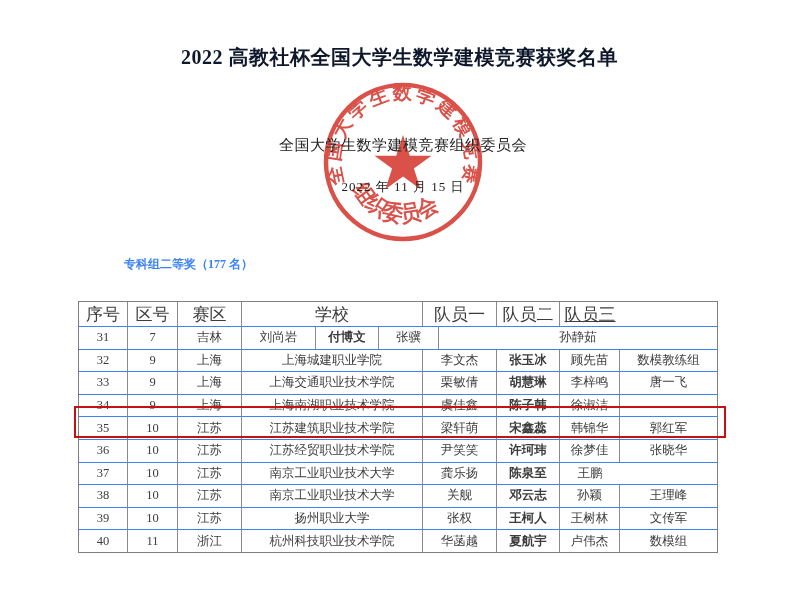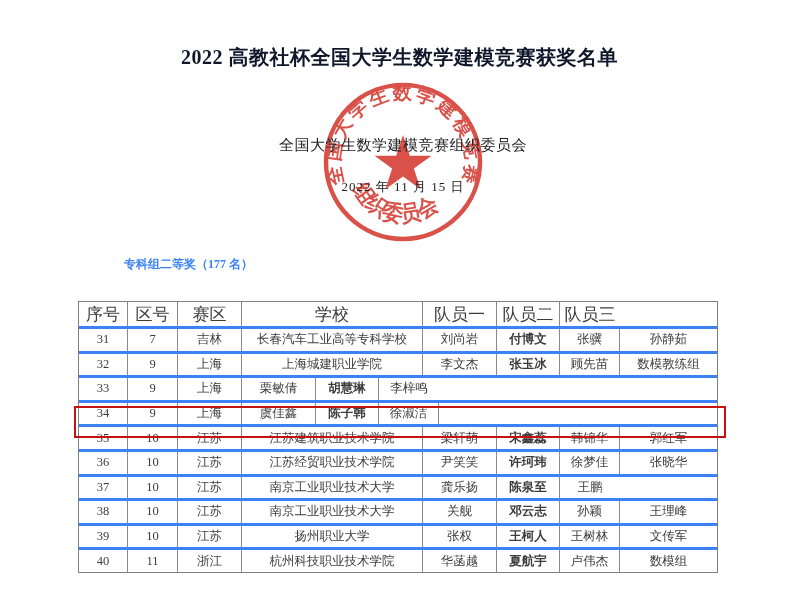--- a/index.html
+++ b/index.html
@@ -21,21 +21,21 @@
     font-size:13px;color:#222;z-index:2;letter-spacing:1px;
   }
   .section-heading{
     position:absolute;left:104px;top:256px;font-size:12px;font-weight:bold;color:#3b82f6;margin-left:20px;
   }
   
   .award-table{
     position:absolute;left:78px;top:301px;width:640px;
     border:1px solid #7f7f7f;box-sizing:border-box;background:#fff;font-size:12.5px;
   }
-  .t-row{display:flex;height:21.6px;border-top:3px solid #3b82f6;}
+  .t-row{display:flex;height:21.6px;border-top:1px solid #3b82f6;}
   .t-row.head{height:24px;border-top:none;font-size:17px;}
   .cell{
     box-sizing:border-box;border-right:1px solid #8a8a8a;
     display:flex;align-items:center;justify-content:center;
     white-space:nowrap;overflow:hidden;color:#3c3c3c;
   }
   .cell:last-child{border-right:none;}
   .c0{width:49px;} .c1{width:50px;} .c2{width:64px;} .c3{width:181px;}
   .c4{width:74px;} .c5{width:63px;font-weight:bold;} .c6{width:60px;} .c7{flex:1;}
   .highlight-box{
@@ -69,54 +69,56 @@
 <div class="section-heading">专科组二等奖（177 名）</div>
 
 <div class="award-table" id="awardTable">
     <div class="t-row head">
       <div class="cell c0" style="font-weight: normal;">序号</div>
       <div class="cell c1" style="font-weight: normal;">区号</div>
       <div class="cell c2" style="font-weight: normal;">赛区</div>
       <div class="cell c3" style="font-weight: normal;">学校</div>
       <div class="cell c4" style="font-weight: normal;">队员一</div>
       <div class="cell c5" style="font-weight: normal;">队员二</div>
-      <div class="cell c6" style="font-weight: normal;">队员三</div>
+      <div class="cell c6" style="font-weight: normal; text-decoration: underline;">队员三</div>
     </div>
     <div class="t-row">
       <div class="cell c0">31</div>
       <div class="cell c1">7</div>
       <div class="cell c2">吉林</div>
-      <div class="cell c3">长春汽车工业高等专科学校</div>
       <div class="cell c4">刘尚岩</div>
       <div class="cell c5">付博文</div>
       <div class="cell c6">张骥</div>
       <div class="cell c7">孙静茹</div>
     </div>
     <div class="t-row">
       <div class="cell c0">32</div>
       <div class="cell c1">9</div>
       <div class="cell c2">上海</div>
       <div class="cell c3">上海城建职业学院</div>
       <div class="cell c4">李文杰</div>
       <div class="cell c5">张玉冰</div>
       <div class="cell c6">顾先苗</div>
       <div class="cell c7">数模教练组</div>
     </div>
     <div class="t-row">
       <div class="cell c0">33</div>
       <div class="cell c1">9</div>
       <div class="cell c2">上海</div>
+      <div class="cell c3">上海交通职业技术学院</div>
       <div class="cell c4">栗敏倩</div>
       <div class="cell c5">胡慧琳</div>
       <div class="cell c6">李梓鸣</div>
+      <div class="cell c7">唐一飞</div>
     </div>
     <div class="t-row">
       <div class="cell c0">34</div>
       <div class="cell c1">9</div>
       <div class="cell c2">上海</div>
+      <div class="cell c3">上海南湖职业技术学院</div>
       <div class="cell c4">虞佳鑫</div>
       <div class="cell c5">陈子韩</div>
       <div class="cell c6">徐淑洁</div>
       <div class="cell c7"></div>
     </div>
     <div class="t-row">
       <div class="cell c0">35</div>
       <div class="cell c1">10</div>
       <div class="cell c2">江苏</div>
       <div class="cell c3">江苏建筑职业技术学院</div>

